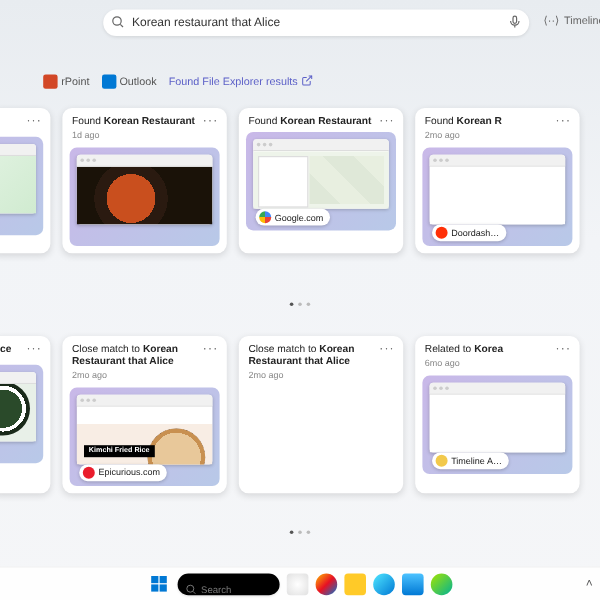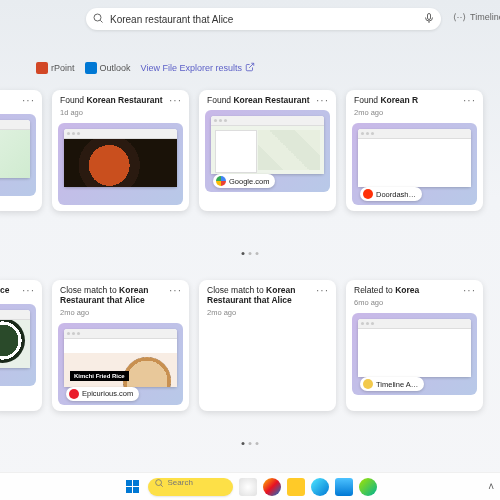--- a/index.html
+++ b/index.html
@@ -78,21 +78,21 @@
   .dots-nav span { width: 3px; height: 3px; border-radius: 50%; background: #bbb; }
   .dots-nav span.active { background: #555; }
   
   .taskbar {
     position: absolute; bottom: 0; left: 0; right: 0; height: 28px;
     background: rgba(255,255,255,.85); backdrop-filter: blur(6px);
     display: flex; justify-content: center; align-items: center; gap: 6px;
     border-top: 1px solid rgba(0,0,0,.06);
   }
   .tb-item { width: 18px; height: 18px; border-radius: 3px; cursor: pointer; display:flex;align-items:center;justify-content:center;}
-  .tb-search { width: 85px; height: 18px; background: #fde047; border-radius: 10px; display: flex; align-items: flex-start; padding: 0 6px; gap: 4px; font-size: 8px; color: #777; box-shadow: 0 1px 2px rgba(0,0,0,.1); }
+  .tb-search { width: 85px; height: 18px; background: #000000; border-radius: 10px; display: flex; align-items: flex-end; padding: 0 6px; gap: 4px; font-size: 8px; color: #777; box-shadow: 0 1px 2px rgba(0,0,0,.1); }
   .win-logo { display:grid; grid-template-columns:1fr 1fr; grid-template-rows:1fr 1fr; gap:1px; width:13px; height:13px;}
   .win-logo span{background:#0078d4;}
   .tb-tray { position:absolute; right:6px; display:flex; gap:5px; align-items:center; color:#555;}
   
   .food { width:100%; height:100%; }
   .food.stone { background: radial-gradient(circle at 40% 55%, #c94f1e 0 28%, #2a1a10 28% 42%, #1a1208 42%);}
   .food.map { background: #eef4ea; position:relative;}
   .food.map::before{content:"";position:absolute;left:4px;top:4px;width:35%;height:85%;background:#fff;border:1px solid #ddd;}
   .food.map::after{content:"";position:absolute;right:4px;top:4px;bottom:4px;left:42%;background:
     linear-gradient(45deg,#dfe8d8 25%,#e8efe0 25% 50%,#dfe8d8 50% 75%,#e8efe0 75%);}
@@ -136,21 +136,21 @@
 <div class="filters">
   <div class="filter-item">
     <span class="filter-icon pp-icon"></span>
     <span>rPoint</span>
   </div>
   <div class="filter-item">
     <span class="filter-icon ol-icon"></span>
     <span>Outlook</span>
   </div>
   <div class="filter-item file-explorer-link">
-    <span>View File Explorer results</span>
+    <span>Found File Explorer results</span>
     <span>
       <svg width="10" height="10" viewBox="0 0 24 24" fill="none" stroke="#5b5fc7" stroke-width="2">
           <path d="M18 13v6a2 2 0 0 1-2 2H5a2 2 0 0 1-2-2V8a2 2 0 0 1 2-2h6"></path>
           <polyline points="15 3 21 3 21 9"></polyline>
           <line x1="10" y1="14" x2="21" y2="3"></line>
         </svg>
     </span>
   </div>
 </div>
 

